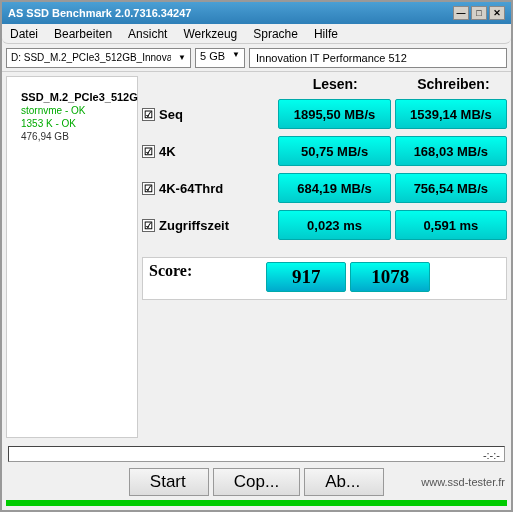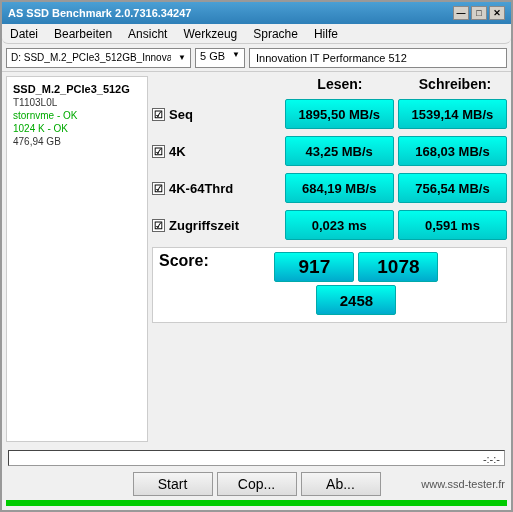--- a/index.html
+++ b/index.html
@@ -105,24 +105,24 @@
       overflow: hidden;
       white-space: nowrap;
     }
     .main-content {
       display: flex;
       flex: 1;
       padding: 4px;
       gap: 4px;
     }
     .left-panel {
-      width: 142px;
+      width: 132px;
       background: white;
       border: 1px solid #ccc;
-      padding: 6px;
+      padding: 14px;
       font-size: 11px;
     }
     .drive-name {
       font-weight: bold;
       font-size: 11px;
       margin-bottom: 2px;
     }
     .drive-info {
       font-size: 10px;
       color: #333;
@@ -258,24 +258,24 @@
     .button-row {
       display: flex;
       gap: 4px;
       justify-content: space-between;
       align-items: center;
     }
     .btn {
       background: linear-gradient(to bottom, #f5f5f5, #ddd);
       border: 1px solid #999;
       padding: 3px 20px;
-      font-size: 14px;
+      font-size: 17px;
       cursor: pointer;
       min-width: 80px;
-      text-align: center;
+      text-align: left;
     }
     .watermark {
       font-size: 11px;
       color: #555;
       text-align: center;
       flex: 1;
     }
     .score-label-section {
       display: flex;
       align-items: flex-start;
@@ -325,23 +325,22 @@
     </div>
     <div class="toolbar-name">
       <span style="font-size:11px;">Innovation IT Performance 512</span>
     </div>
   </div>
 
   <div class="main-content">
 
     <div class="left-panel">
       <div class="drive-name">SSD_M.2_PCIe3_512G</div>
-      <div class="drive-info">T1103L0L</div>
       <div class="drive-ok">stornvme - OK</div>
-      <div class="drive-ok">1024 K - OK</div>
+      <div class="drive-ok">1353 K - OK</div>
       <div class="drive-info">476,94 GB</div>
     </div>
 
     <div class="right-panel">
 
       <div class="header-row">
         <div class="col-label"></div>
         <div class="col-read">Lesen:</div>
         <div class="col-write">Schreiben:</div>
       </div>
@@ -353,21 +352,21 @@
         </div>
         <div class="bench-value">1895,50 MB/s</div>
         <div class="bench-value">1539,14 MB/s</div>
       </div>
 
       <div class="bench-row">
         <div class="bench-label">
           <div class="checkbox">☑</div>
           <span>4K</span>
         </div>
-        <div class="bench-value">43,25 MB/s</div>
+        <div class="bench-value">50,75 MB/s</div>
         <div class="bench-value">168,03 MB/s</div>
       </div>
 
       <div class="bench-row">
         <div class="bench-label">
           <div class="checkbox">☑</div>
           <span>4K-64Thrd</span>
         </div>
         <div class="bench-value">684,19 MB/s</div>
         <div class="bench-value">756,54 MB/s</div>
@@ -375,31 +374,28 @@
 
       <div class="bench-row">
         <div class="bench-label">
           <div class="checkbox">☑</div>
           <span>Zugriffszeit</span>
         </div>
         <div class="bench-value">0,023 ms</div>
         <div class="bench-value">0,591 ms</div>
       </div>
 
-      <div class="score-section" style="margin-top:2px;">
+      <div class="score-section" style="margin-top:12px;font-family:Liberation Serif, serif;">
         <div class="score-label-section">
           <div class="score-header">Score:</div>
           <div class="score-values-container">
             <div class="score-row">
               <div class="score-value">917</div>
               <div class="score-value">1078</div>
             </div>
-            <div class="score-row">
-              <div class="score-total">2458</div>
-            </div>
           </div>
         </div>
       </div>
     </div>
   </div>
 
   <div class="bottom-section">
     <div class="progress-bar-container">
       <div class="progress-bar-fill" style="width:0%"></div>
       <span class="time-display">-:-:-</span>

